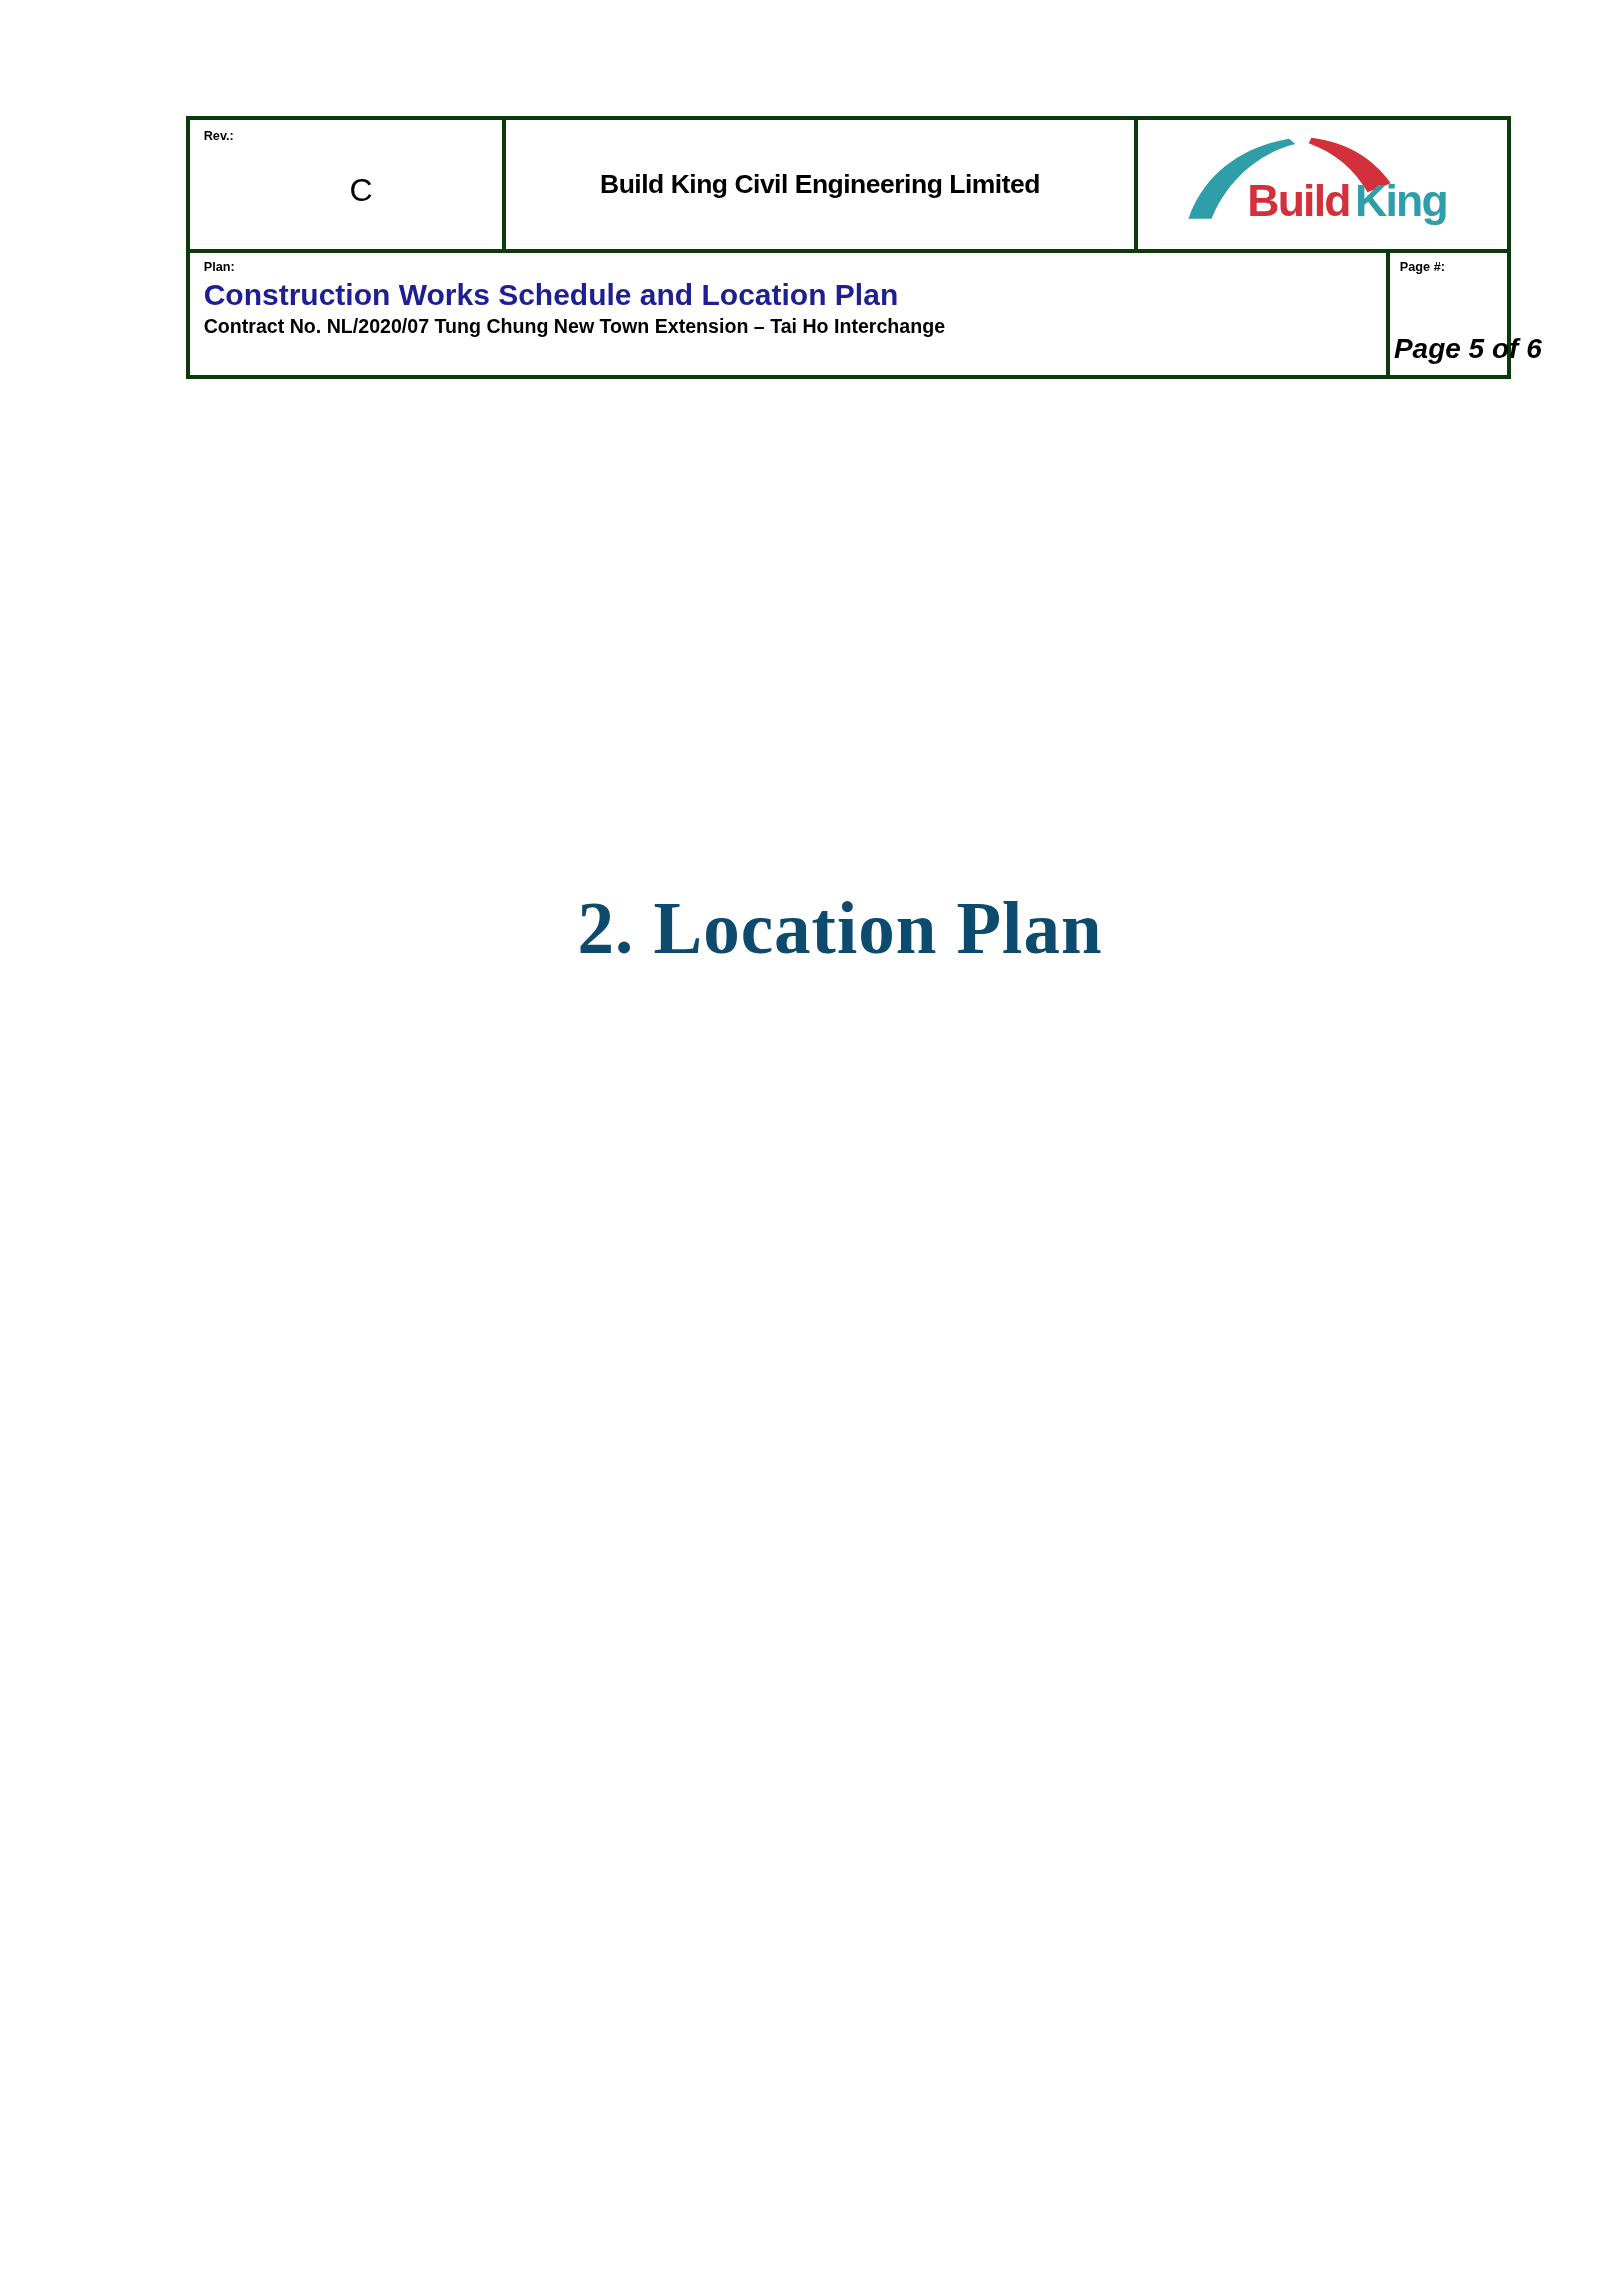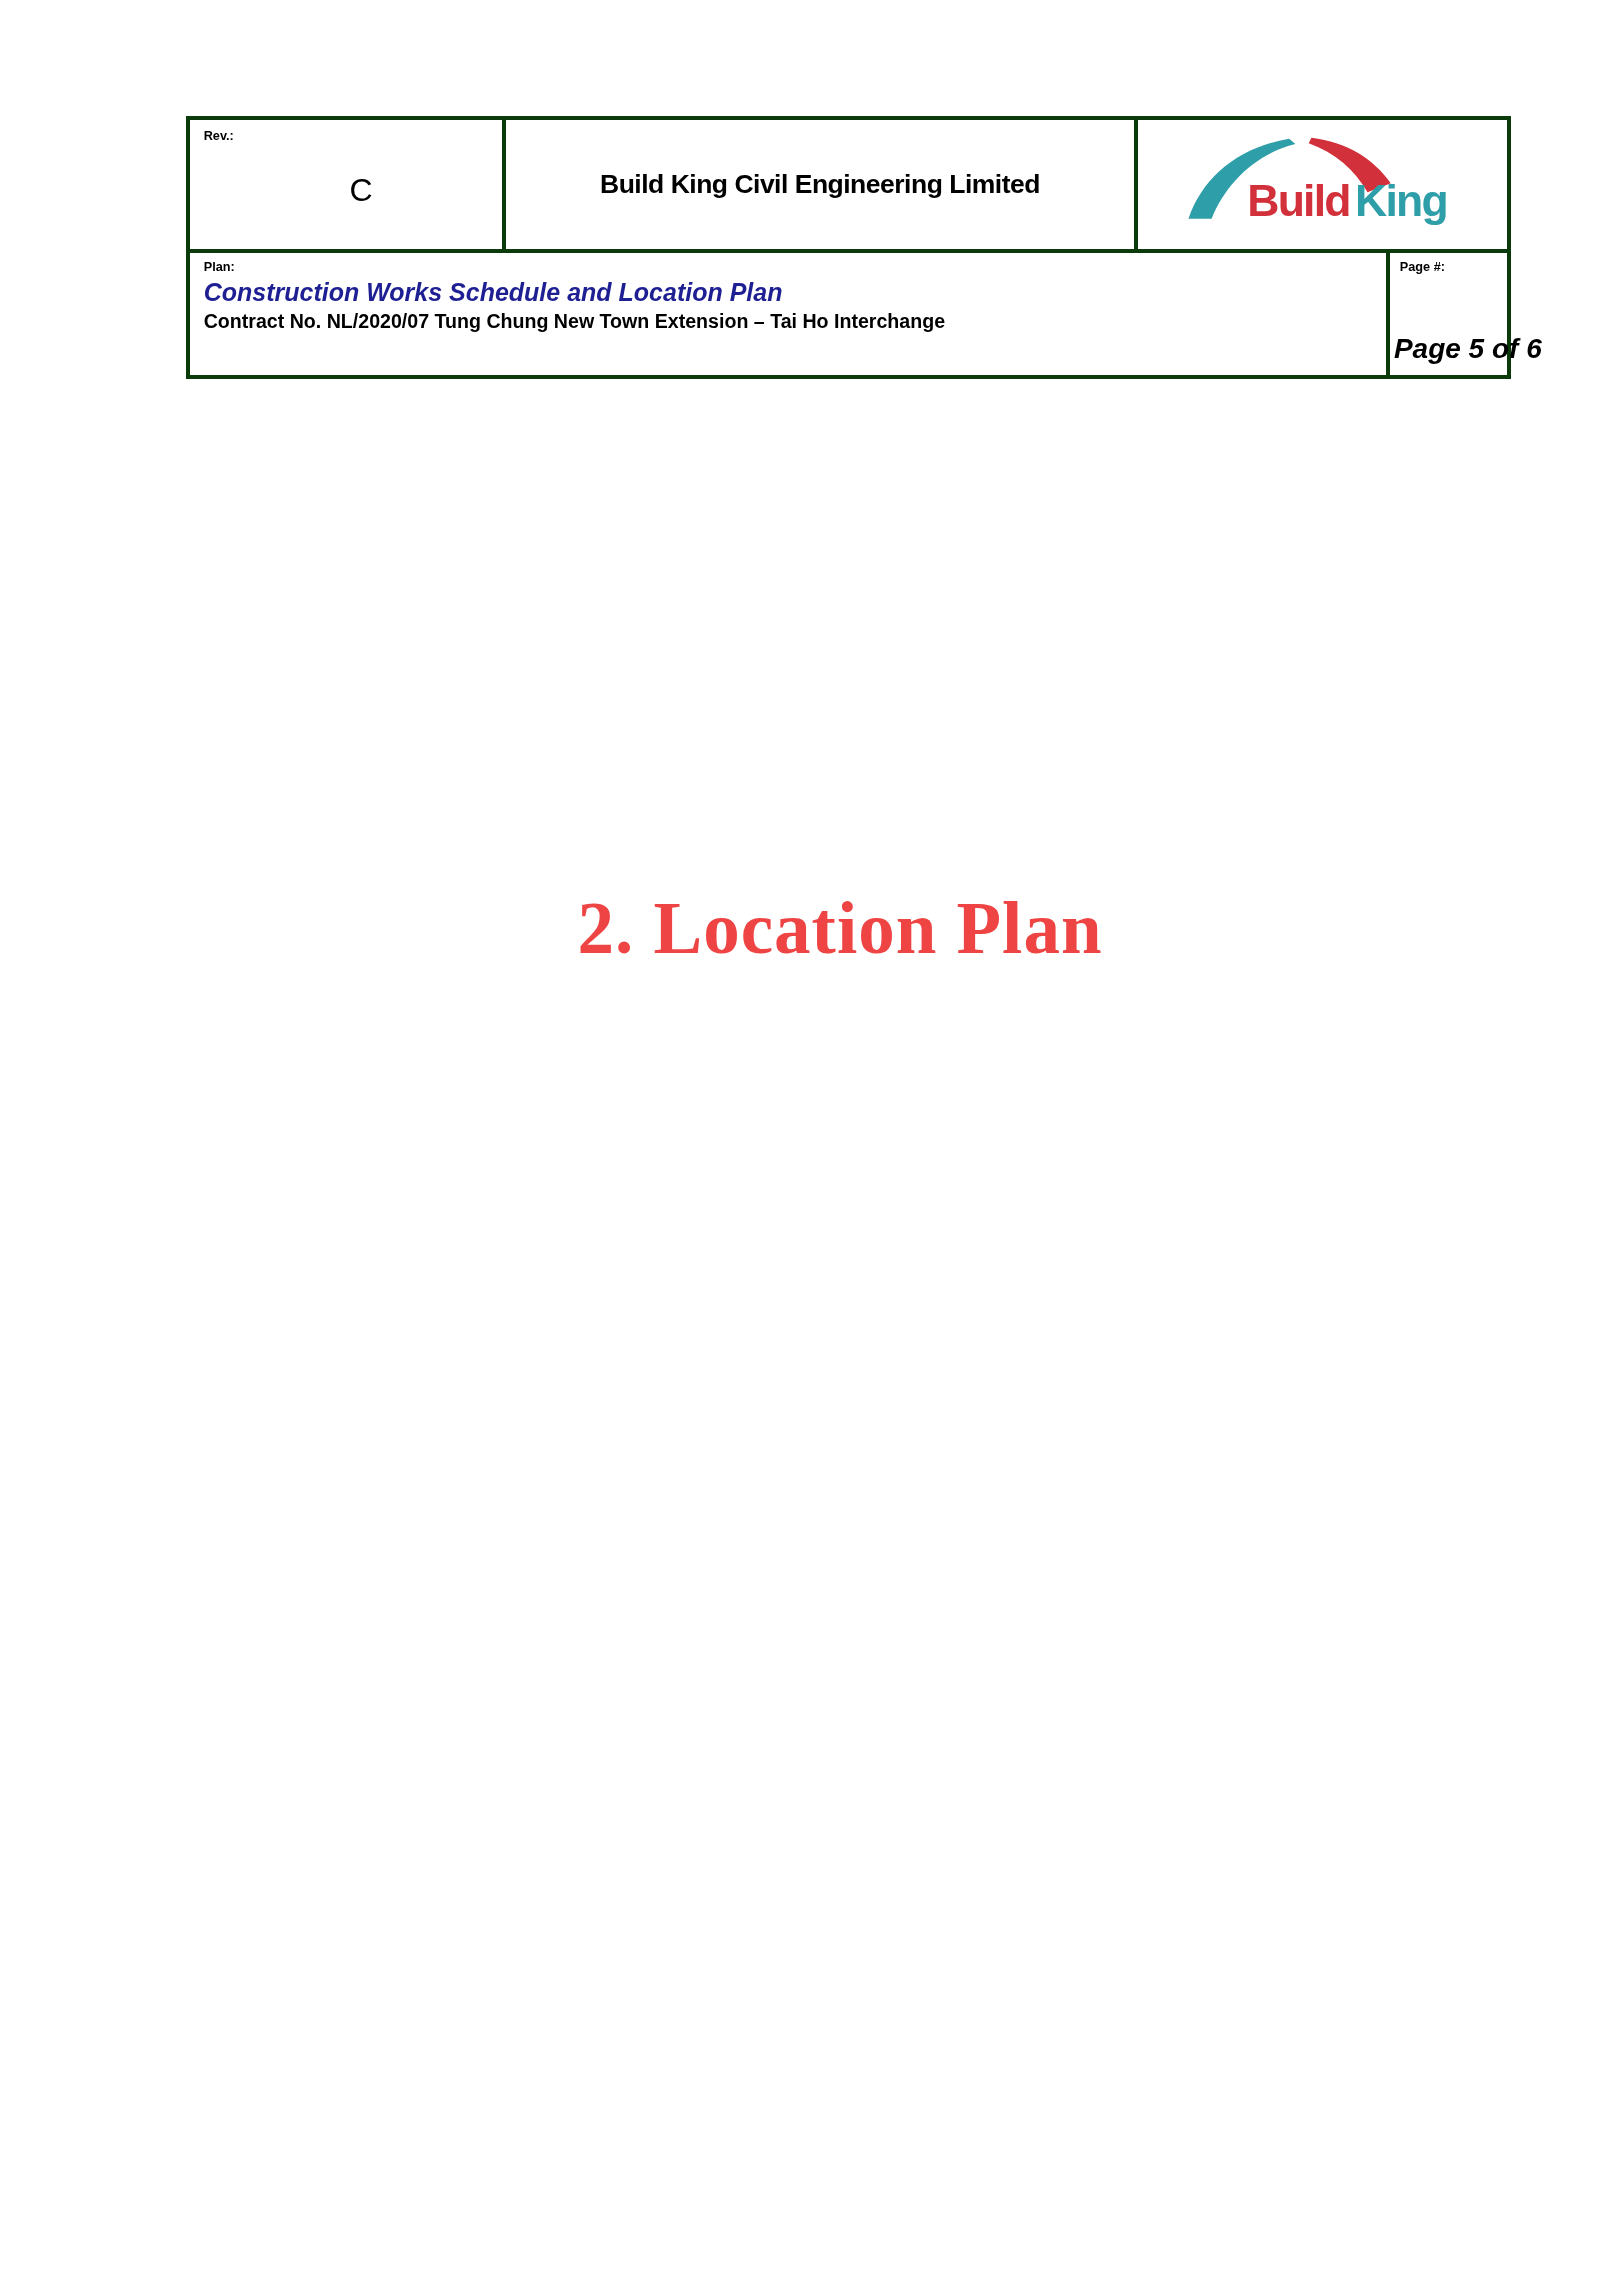--- a/index.html
+++ b/index.html
@@ -79,26 +79,25 @@
     font-size: 50px;
     letter-spacing: -2px;
   }
 
   .cell-title {
     flex: 1;
     border-right: 4.9px solid #0B3A0B;
     padding: 7.8px 13.7px;
   }
   .doc-title {
-    font-size: 25px;
+    font-size: 30px;
     font-weight: bold;
     color: #1F1F94;
     margin-top: 2.9px;
     white-space: nowrap;
-    font-style: italic;
   }
   .contract-line {
     font-size: 19.6px;
     font-weight: bold;
     margin-top: 2.9px;
     white-space: nowrap;
   }
 
   .cell-page {
     width: 117px;
@@ -121,21 +120,21 @@
     top: 887px;
     left: 0;
     width: 100%;
     box-sizing: border-box;
     padding-left: 59px;
     text-align: center;
     font-family: "Liberation Serif", "DejaVu Serif", serif;
     font-size: 73px;
     font-weight: bold;
     letter-spacing: 1px;
-    color: #ef4444;
+    color: #0c4a6e;
     white-space: nowrap;
   }
 </style>
 </head>
 <body>
 
 <div class="doc-table">
 
   <div class="hrow row1">
 

